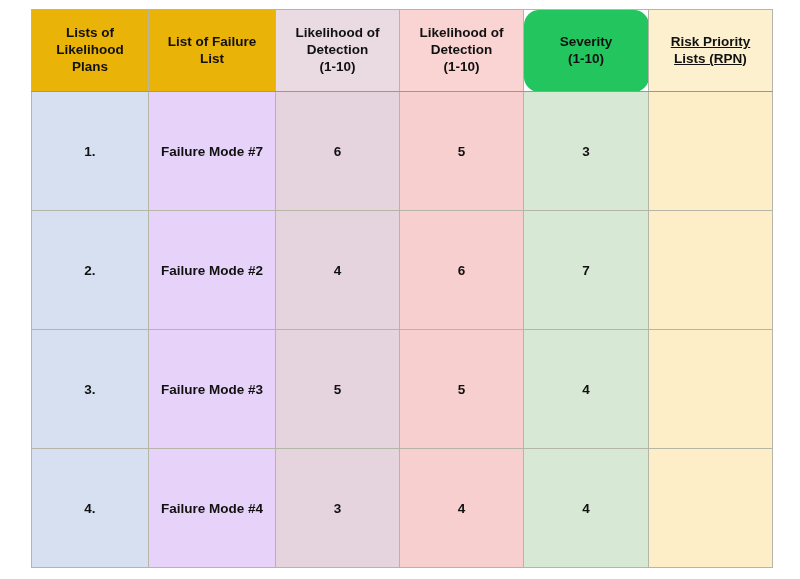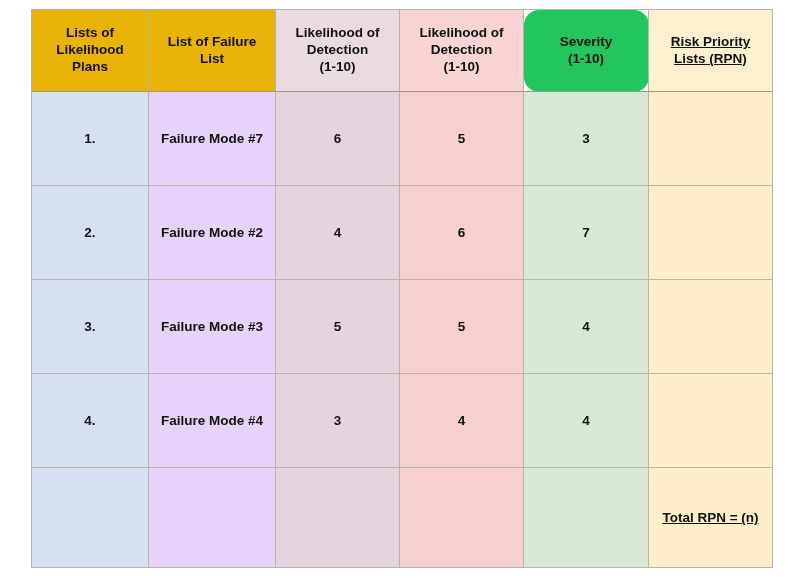--- a/index.html
+++ b/index.html
@@ -159,26 +159,16 @@
         <td class="c-rpn cell-num"></td>
       </tr>
       <tr>
         <td class="c-plans">4.</td>
         <td class="c-mode cell-mode">Failure Mode #4</td>
         <td class="c-occ cell-num">3</td>
         <td class="c-det cell-num">4</td>
         <td class="c-sev cell-num">4</td>
         <td class="c-rpn cell-num"></td>
       </tr>
-      <tr class="total-row">
-        <td class="c-plans"></td>
-        <td class="c-mode"></td>
-        <td class="c-occ"></td>
-        <td class="c-det"></td>
-        <td class="c-sev"></td>
-        <td class="c-rpn">
-          <span class="underlined nowrap">Total RPN = (n)</span>
-        </td>
-      </tr>
     </tbody>
   </table>
 
 </div>
 
 </body></html>

